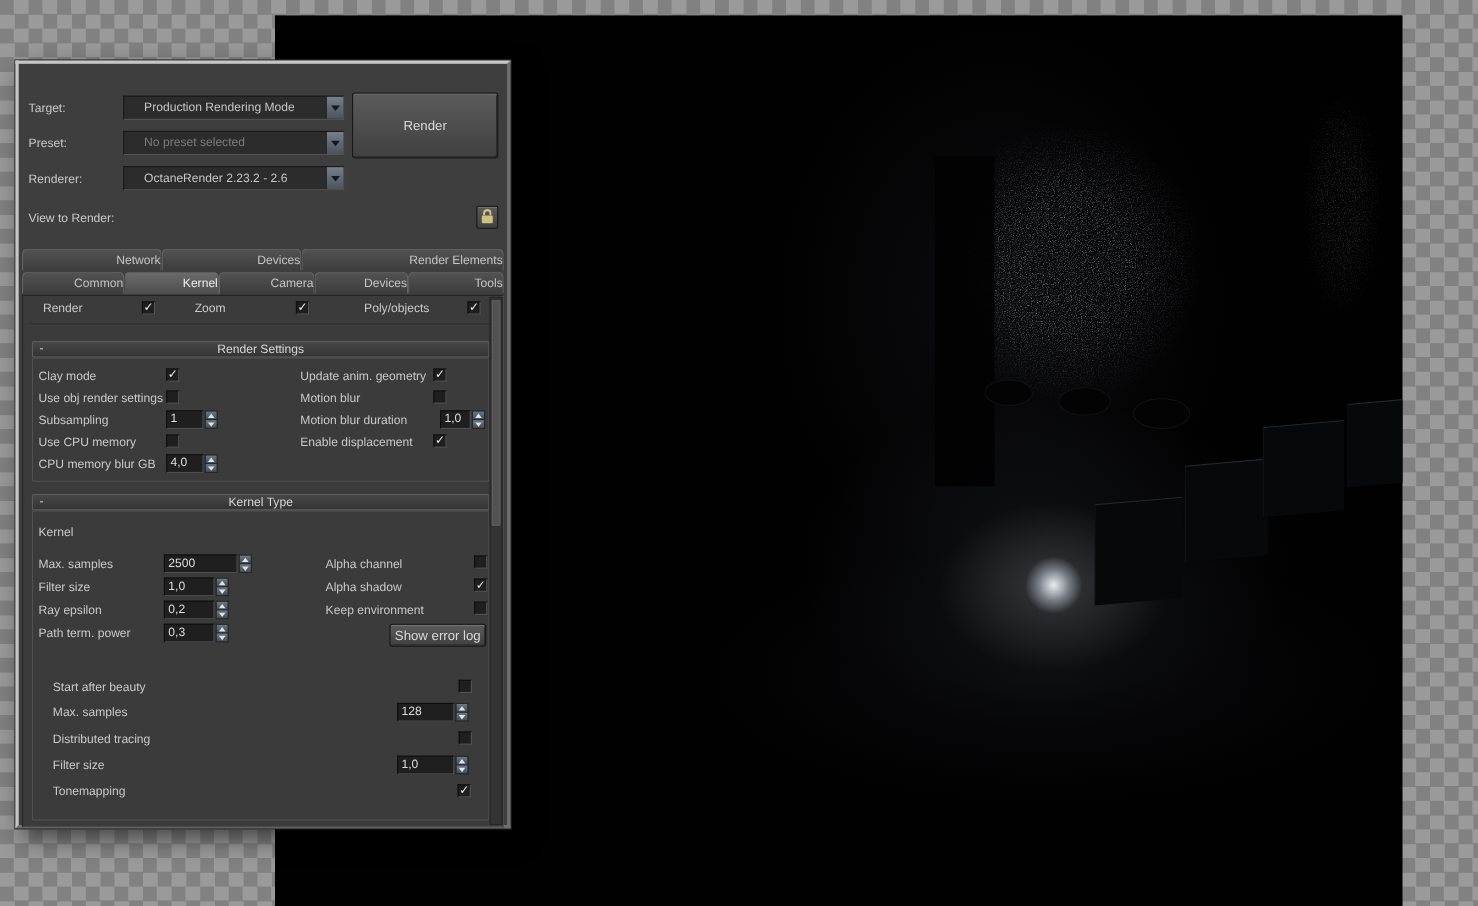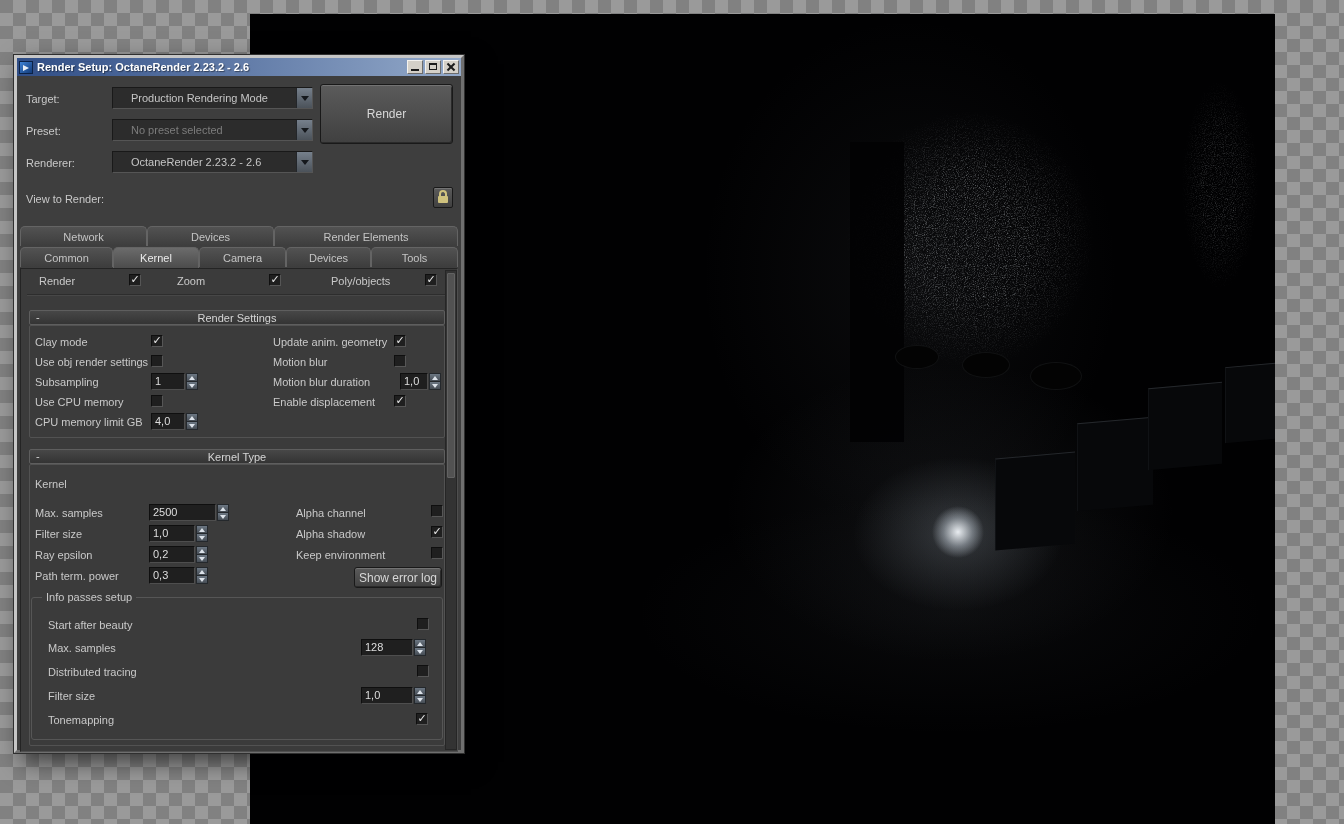--- a/index.html
+++ b/index.html
@@ -79,21 +79,21 @@
 
   
   .push-btn { position:absolute; background:linear-gradient(#5b5b5b,#404040);
     border:1px solid #191919; border-radius:3px; color:#d8d8d8; font-size:12px;
     display:flex; align-items:center; justify-content:center;
     box-shadow: inset 0 1px 0 #737373, inset -1px -1px 0 #2a2a2a; }
 
   
   .tab { position:absolute; height:20px; background:linear-gradient(#525252,#3d3d3d);
     border:1px solid #646464; border-bottom:none; border-radius:5px 5px 0 0;
-    color:#c4c4c4; font-size:11px; display:flex; align-items:center; justify-content:center; }
+    color:#c4c4c4; font-size:11px; display:flex; align-items:center; justify-content:flex-end; }
   .tab.active { background:linear-gradient(#6b6b6b,#4c4c4c); color:#ececec; height:21px; }
 
   
   .panel { position:absolute; left:3px; top:210px; width:438px; height:484px;
     background:#3b3b3b; border:1px solid; border-color:#242424 #4f4f4f #4f4f4f #242424; overflow:hidden; }
   .hline { position:absolute; height:1px; background:#2d2d2d; box-shadow:0 1px 0 #474747; }
 
   .scrollbar { position:absolute; left:428px; top:212px; width:12px; height:480px;
     background:#333333; border:1px solid #262626; }
   .scroll-thumb { position:absolute; left:1px; width:8px; background:#525252;
@@ -159,36 +159,20 @@
     <div class="stool" style="left:712px;top:338px;width:48px;height:26px;"></div>
     <div class="stool" style="left:780px;top:348px;width:52px;height:28px;"></div>
     <div class="cube" style="left:745px;top:441px;width:80px;height:92px;"></div>
     <div class="cube" style="left:827px;top:406px;width:76px;height:88px;"></div>
     <div class="cube" style="left:898px;top:371px;width:74px;height:82px;"></div>
     <div class="cube" style="left:975px;top:351px;width:50px;height:76px;"></div>
   </div>
 
   <div class="dialog">
 
-    <div class="titlebar">
-      <div class="app-icon"></div>
-      <span class="title-text">Render Setup: OctaneRender 2.23.2 - 2.6</span>
-      <div class="win-btns">
-        <div class="win-btn">
-            <div class="glyph-min"></div>
-          </div>
-        <div class="win-btn">
-            <div class="glyph-max"></div>
-          </div>
-        <div class="win-btn">
-            <div class="glyph-x a"></div>
-            <div class="glyph-x b"></div>
-          </div>
-      </div>
-    </div>
 
     <span class="lbl" style="left:9px;top:35px;">Target:</span>
     <div class="combo" style="left:95px;top:29px;width:201px;">
       <span class="combo-text">Production Rendering Mode</span>
       <div class="combo-arrow">
           <i class="tri-down"></i>
         </div>
     </div>
 
     <span class="lbl" style="left:9px;top:67px;">Preset:</span>
@@ -272,21 +256,21 @@
             <div class="sb">
               <i class="tri-up s"></i>
             </div>
             <div class="sb">
               <i class="tri-down s"></i>
             </div>
           </div>
       </div>
       <span class="lbl" style="left:14px;top:127px;">Use CPU memory</span>
       <div class="cb" style="left:130px;top:126px;"></div>
-      <span class="lbl" style="left:14px;top:147px;">CPU memory limit GB</span>
+      <span class="lbl" style="left:14px;top:147px;">CPU memory blur GB</span>
       <div class="spin" style="left:130px;top:144px;width:47px;">
         <div class="spin-field">4,0</div>
         <div class="spin-btns">
             <div class="sb">
               <i class="tri-up s"></i>
             </div>
             <div class="sb">
               <i class="tri-down s"></i>
             </div>
           </div>
@@ -373,23 +357,20 @@
             </div>
             <div class="sb">
               <i class="tri-down s"></i>
             </div>
           </div>
       </div>
       <div class="push-btn" style="left:333px;top:298px;width:88px;height:21px;">
         <span>Show error log</span>
       </div>
 
-      <div class="groupbox" style="left:10px;top:328px;width:412px;height:143px;">
-        <span class="groupbox-title">Info passes setup</span>
-      </div>
       <span class="lbl" style="left:27px;top:350px;">Start after beauty</span>
       <div class="cb" style="left:396px;top:349px;"></div>
 
       <span class="lbl" style="left:27px;top:373px;">Max. samples</span>
       <div class="spin" style="left:340px;top:370px;width:65px;">
         <div class="spin-field">128</div>
         <div class="spin-btns">
             <div class="sb">
               <i class="tri-up s"></i>
             </div>

